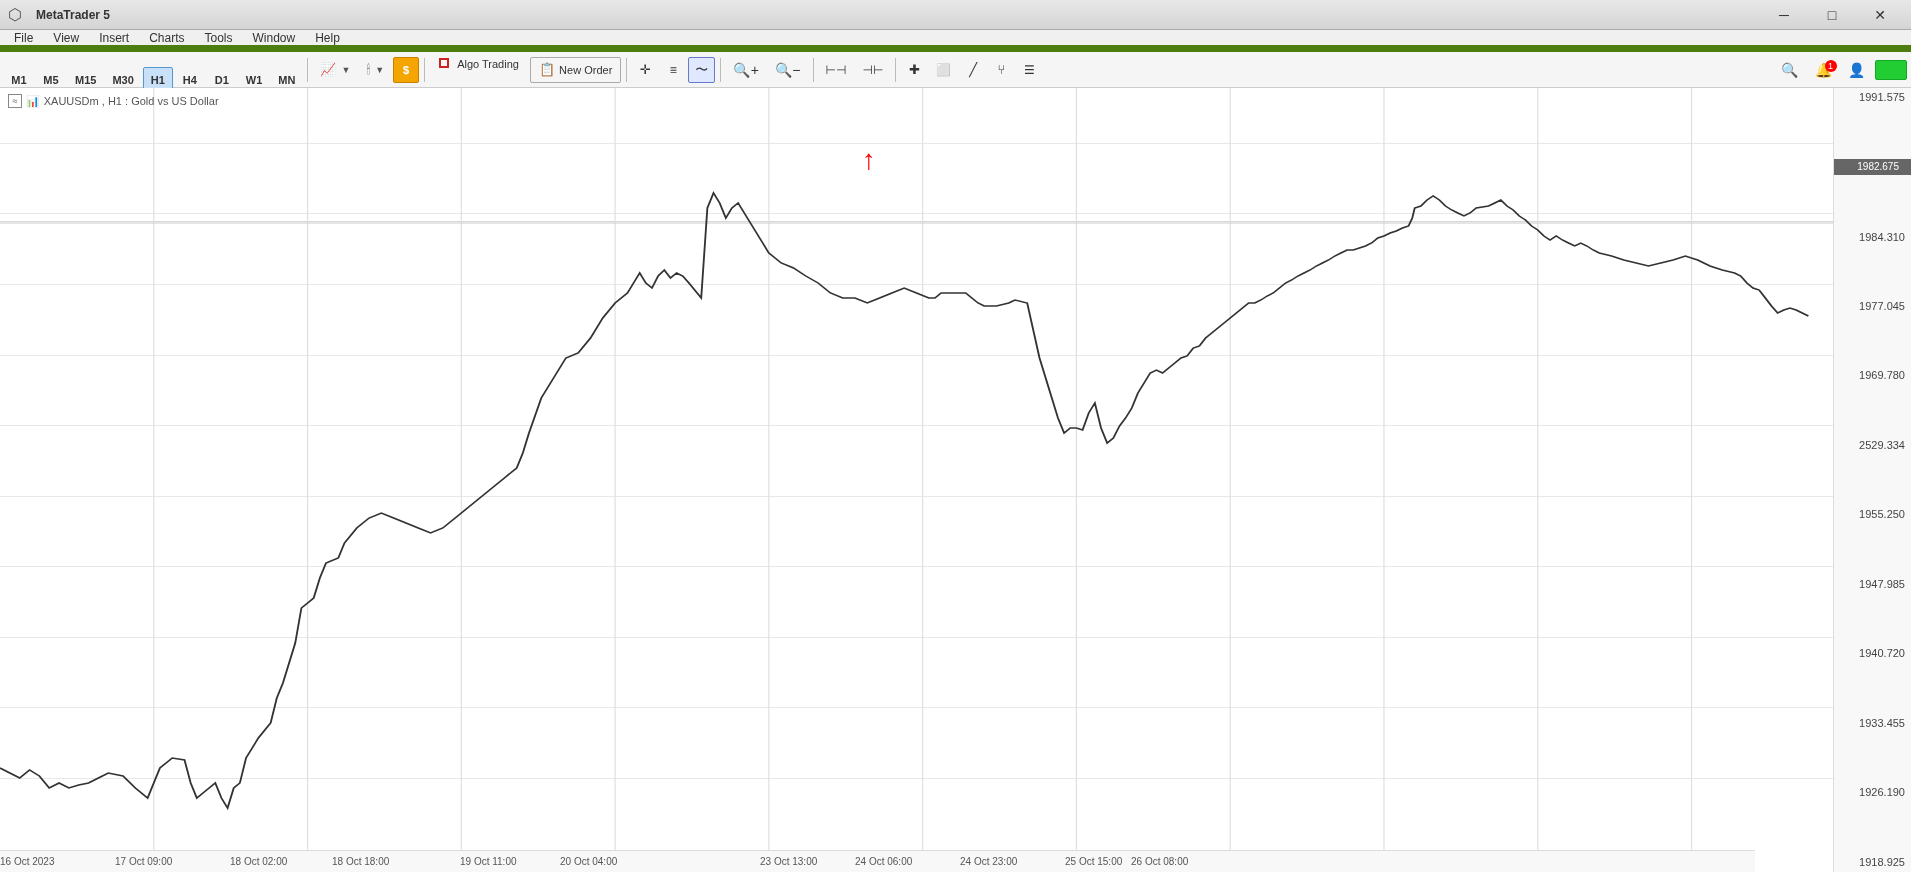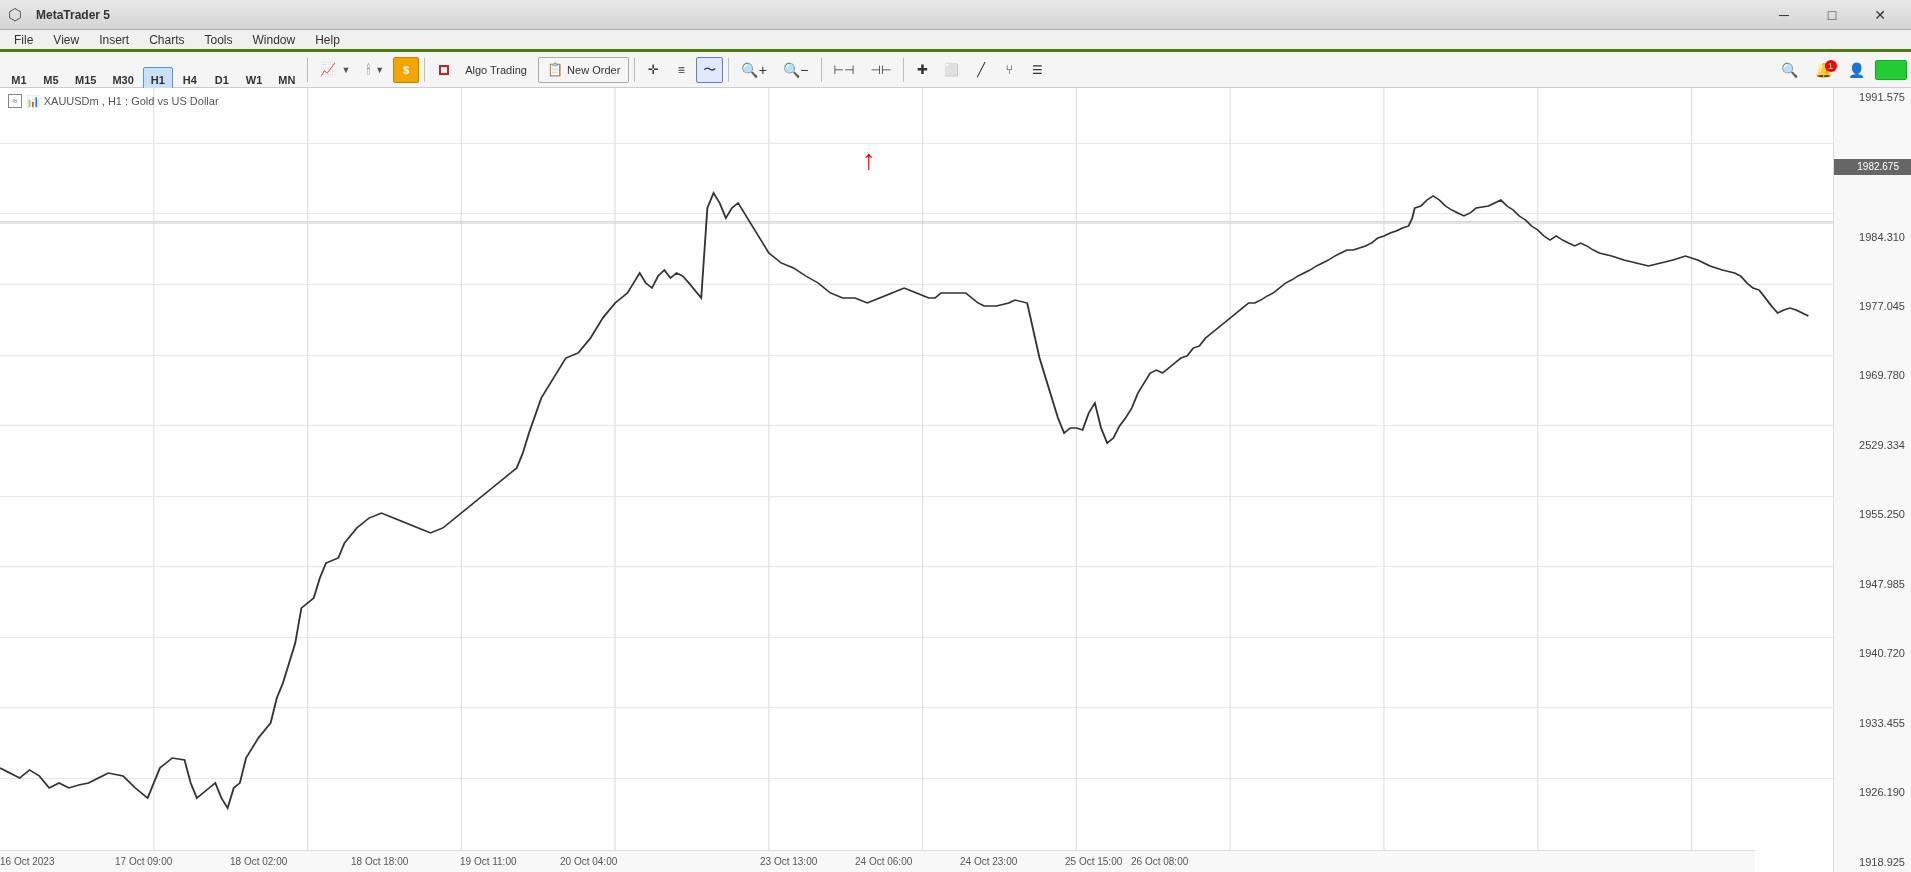--- a/index.html
+++ b/index.html
@@ -28,21 +28,21 @@
       display: flex; align-items: center; justify-content: center;
       color: #333;
     }
 
     
     #menu-bar {
       height: 22px;
       background: #f0f0f0;
       display: flex;
       align-items: center;
-      border-bottom: 3px solid #4d7c0f;
+      border-bottom: 7px solid #4d7c0f;
       padding: 0 4px;
     }
     .menu-item {
       padding: 2px 10px;
       font-size: 12px;
       color: #333;
       cursor: pointer;
       border-radius: 2px;
     }
 
@@ -66,21 +66,21 @@
       border-radius: 2px;
       cursor: pointer;
       font-size: 11px;
       display: flex; align-items: center; justify-content: center;
       color: #333;
       gap: 3px;
     }
     .tb-btn.active { background: #c8e0f8; border-color: #5599cc; font-weight: bold; }
     .tb-btn.tf { min-width: 30px; font-size: 11px; font-weight: 600; margin-top: 20px; }
     .tb-btn.gold-btn { background: #f5a500; color: white; border: 1px solid #c88000; font-weight: bold; min-width: 26px; }
-    .tb-btn.algo-btn { display: flex; align-items: center; gap: 16px; padding: 0 8px; }
+    .tb-btn.algo-btn { display: flex; align-items: flex-start; gap: 8px; padding: 0 8px; }
     .algo-square { width: 10px; height: 10px; border: 2px solid #cc2222; background: transparent; }
     .tb-btn.new-order { display: flex; align-items: center; gap: 4px; padding: 0 8px; border: 1px solid #aaa; }
     .tb-dropdown { display: flex; align-items: center; }
     .dropdown-arrow { font-size: 9px; margin-left: 2px; color: #555; }
 
     
     .tb-btn.chart-active {
       background: #e0e8ff;
       border-color: #667acc;
     }
@@ -587,21 +587,21 @@
           1460,222
           1465,225
           1470,228
         "></polyline>
     </svg>
 
     <div id="time-axis">
       <span class="time-label" style="left: 0px;">16 Oct 2023</span>
       <span class="time-label" style="left: 115px;">17 Oct 09:00</span>
       <span class="time-label" style="left: 230px;">18 Oct 02:00</span>
-      <span class="time-label" style="left: 351px;">18 Oct 18:00</span>
+      <span class="time-label" style="left: 332px;">18 Oct 18:00</span>
       <span class="time-label" style="left: 460px;">19 Oct 11:00</span>
       <span class="time-label" style="left: 560px;">20 Oct 04:00</span>
       <span class="time-label" style="left: 624px; margin-top: 48px;">20 Oct 20:00</span>
       <span class="time-label" style="left: 760px;">23 Oct 13:00</span>
       <span class="time-label" style="left: 855px;">24 Oct 06:00</span>
       <span class="time-label" style="left: 960px;">24 Oct 23:00</span>
       <span class="time-label" style="left: 1065px;">25 Oct 15:00</span>
       <span class="time-label" style="left: 1131px;">26 Oct 08:00</span>
     </div>
 

